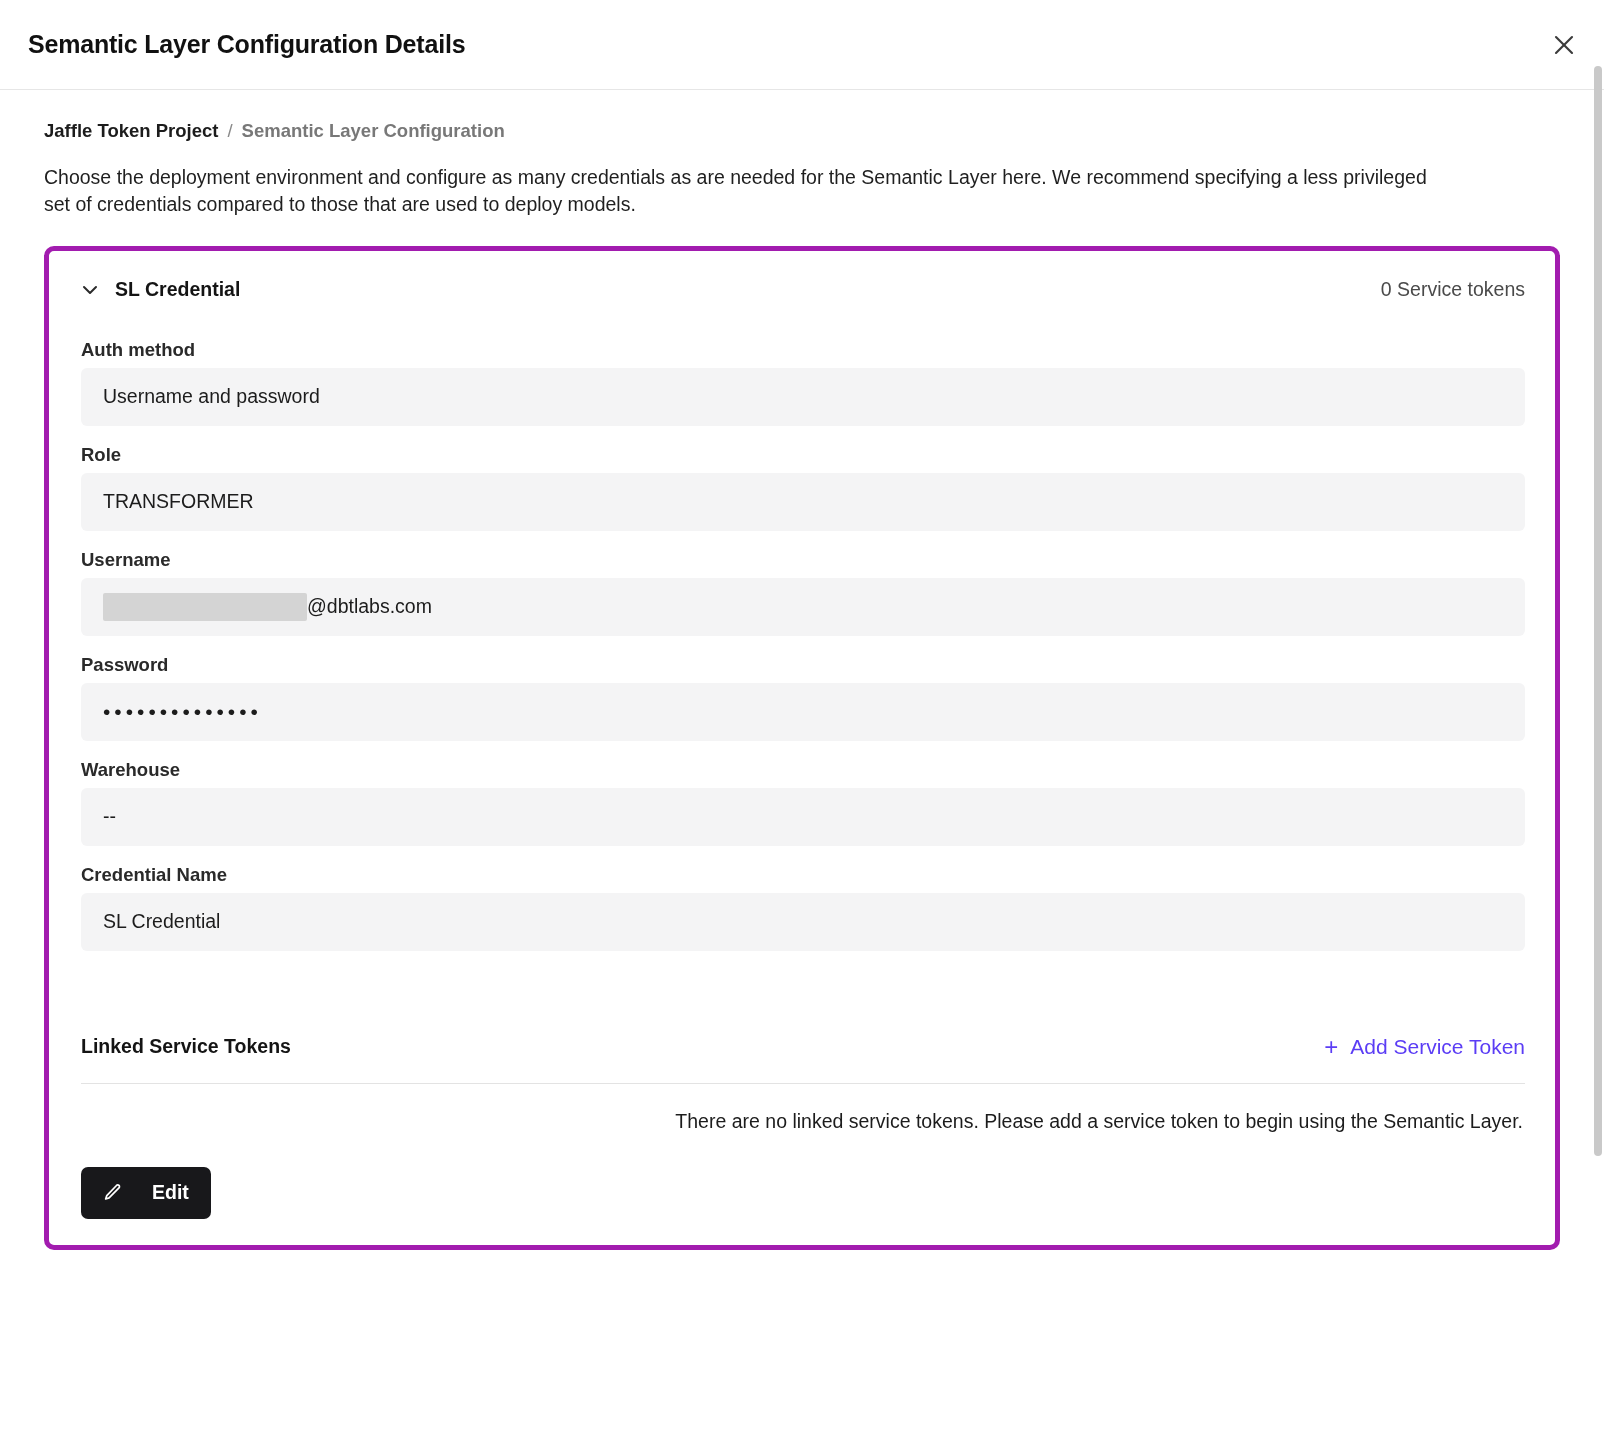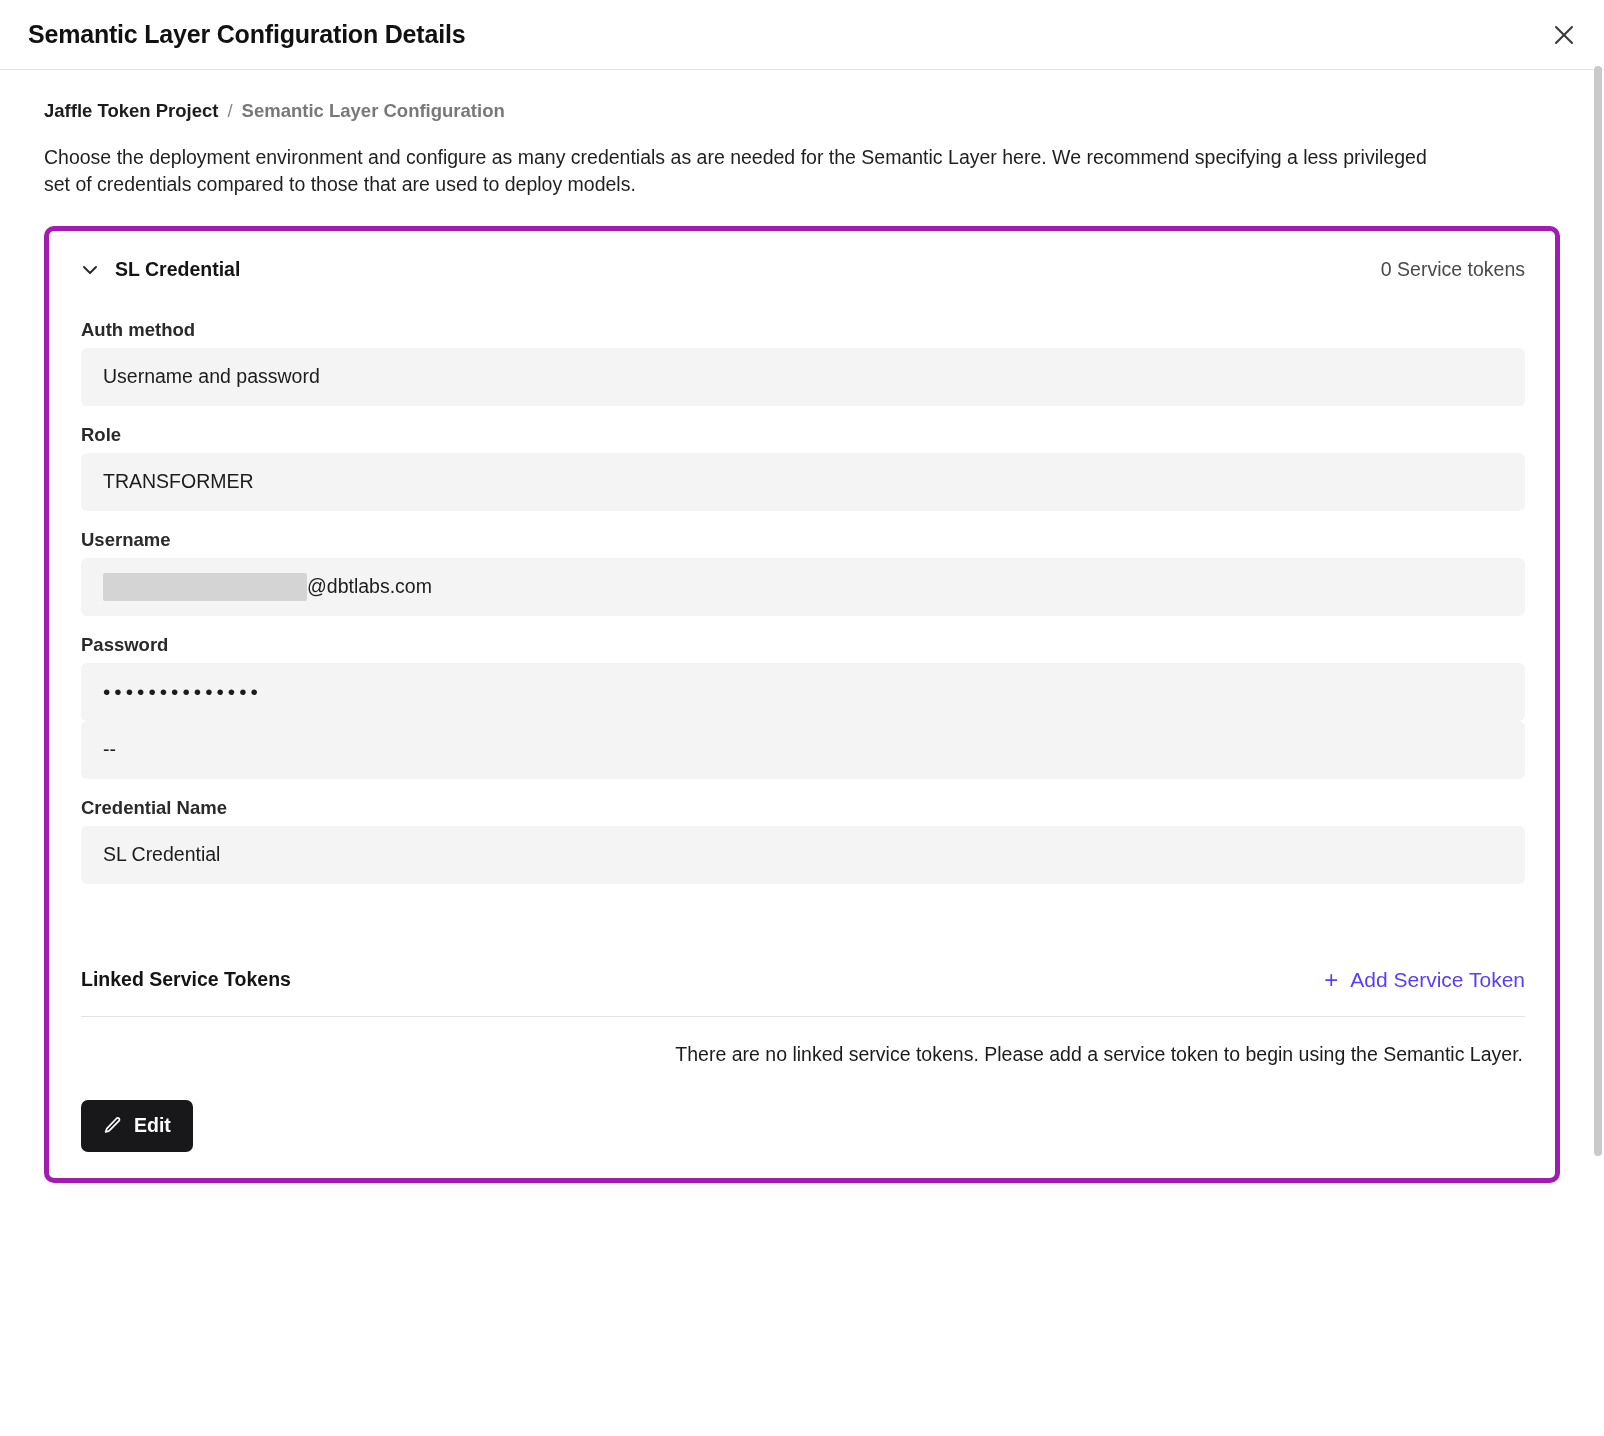--- a/index.html
+++ b/index.html
@@ -14,21 +14,21 @@
     position: relative;
     width: 1604px;
     height: 1436px;
     background: #ffffff;
     overflow: hidden;
   }
 
   
   .modal-header {
     position: relative;
-    height: 70px;
+    height: 90px;
     border-bottom: 1px solid #e6e6e6;
     display: flex;
     align-items: center;
     padding: 0 28px;
   }
   .modal-title {
     font-size: 25px;
     font-weight: bold;
     letter-spacing: -0.2px;
     color: #111111;
@@ -189,21 +189,21 @@
     padding: 26px 32px 0 32px;
     font-size: 19.5px;
     color: #1c1c1c;
     text-align: right;
   }
 
   .edit-row { padding: 34px 32px 0 32px; }
   .edit-btn {
     display: inline-flex;
     align-items: center;
-    gap: 12px;
+    gap: 30px;
     background: #18181b;
     color: #ffffff;
     border: none;
     border-radius: 7px;
     height: 52px;
     padding: 0 22px;
     font-size: 19.5px;
     font-weight: bold;
     font-family: "Liberation Sans", sans-serif;
     cursor: pointer;
@@ -279,20 +279,21 @@
         <div class="field-value">
           <span class="redacted"></span>
             <span>@dbtlabs.com</span>
         </div>
 
         <div class="field-label">Password</div>
         <div class="field-value">
           <span class="pw-dots">••••••••••••••</span>
         </div>
 
+        <div class="field-label">Warehouse</div>
         <div class="field-value">--</div>
 
         <div class="field-label">Credential Name</div>
         <div class="field-value">SL Credential</div>
 
       </div>
 
       <div class="tokens-head">
         <span class="tokens-title">Linked Service Tokens</span>
         <span class="add-token">

